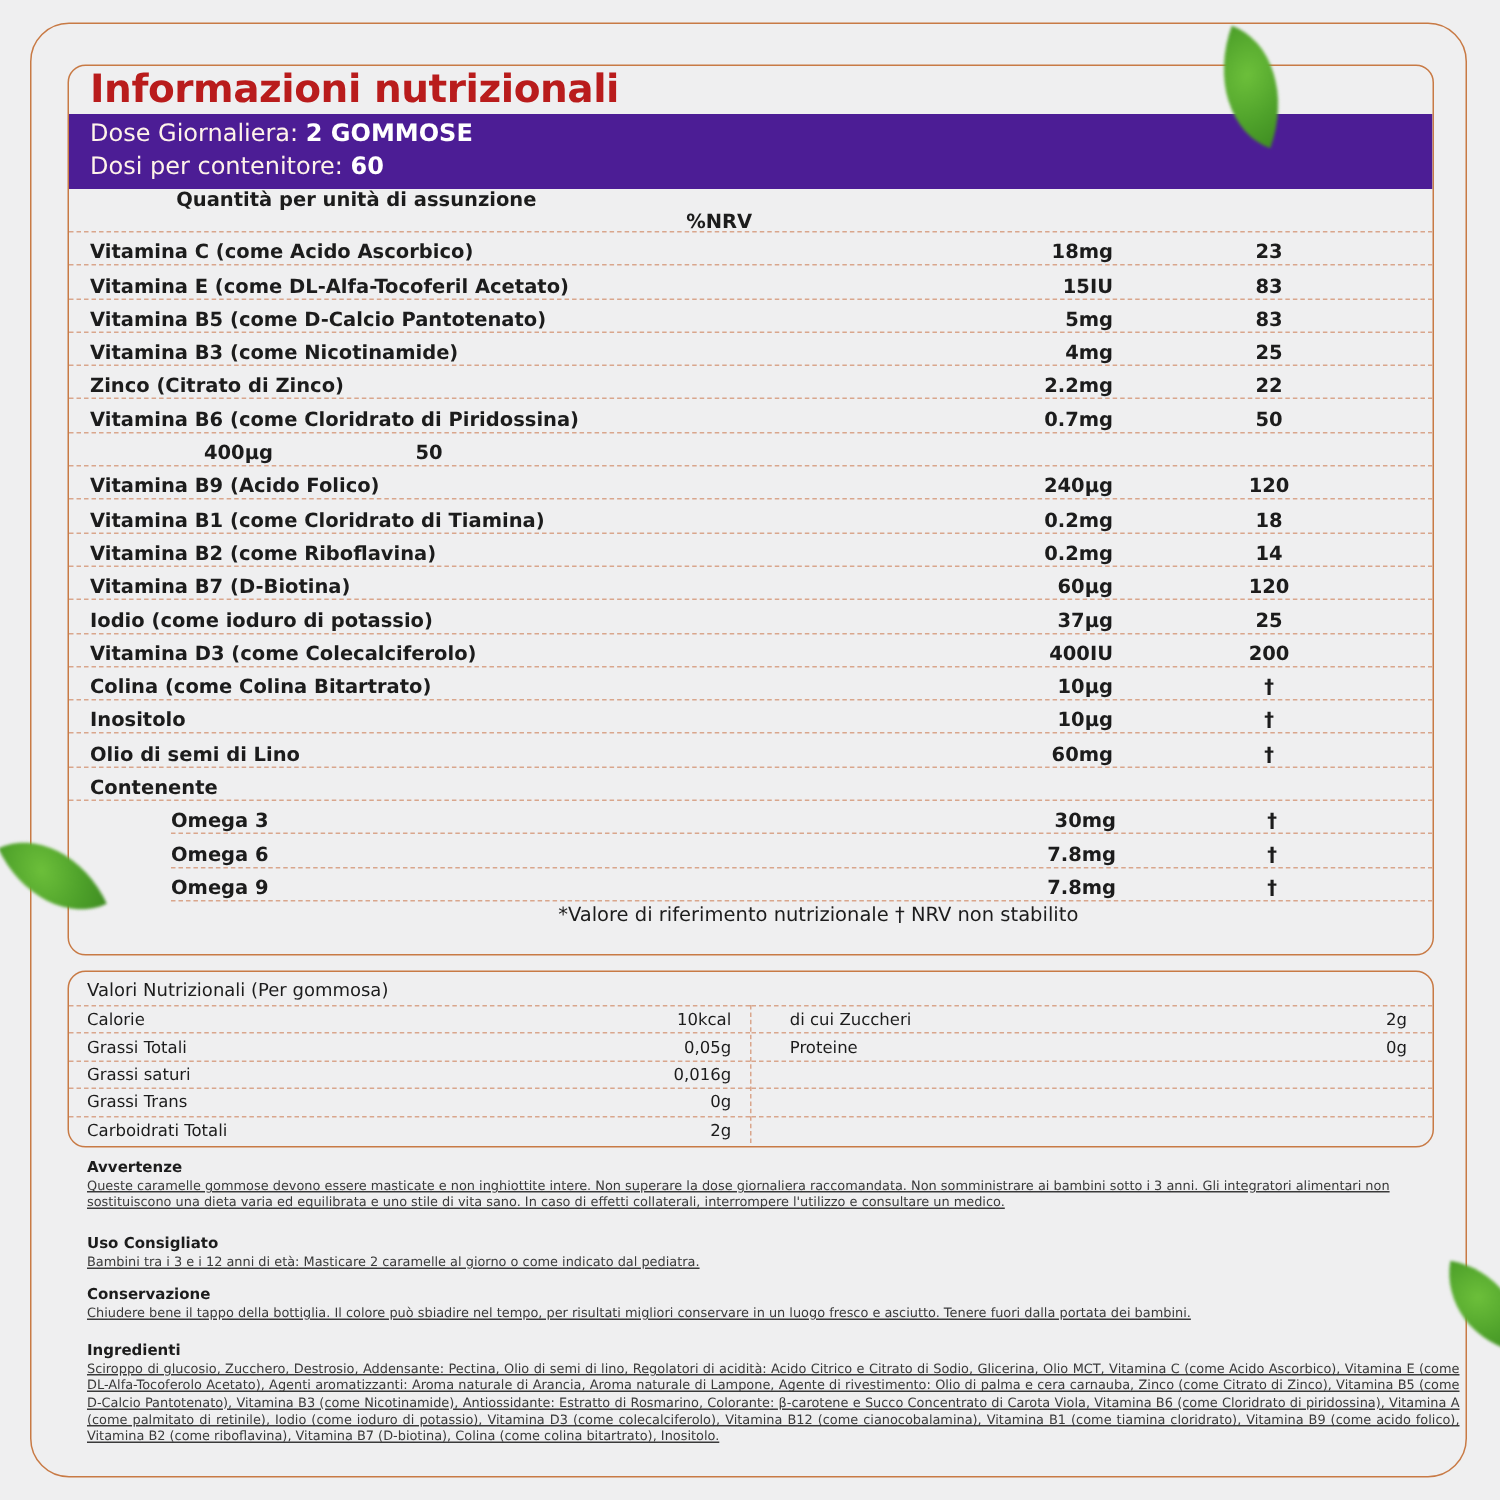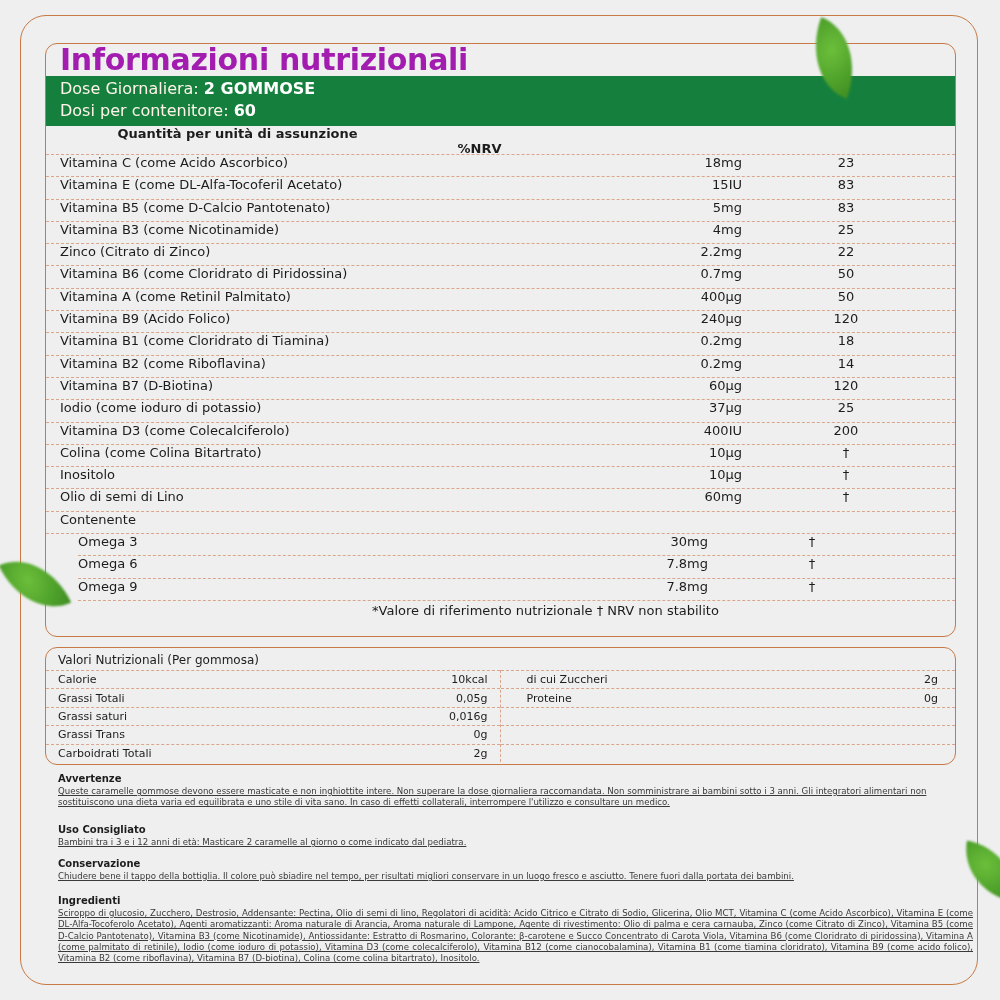--- a/index.html
+++ b/index.html
@@ -16,44 +16,44 @@
     }
     .panel {
       position: absolute; left: 45px; width: 911px;
       border: 1.5px solid #c87a45; border-radius: 12px;
       background: #efeff0;
       overflow: hidden;
     }
     .panel-main { top: 43px; height: 594px; }
     .title {
       height: 32px; padding-left: 14px;
-      font-size: 30px; font-weight: bold; line-height: 32px;
-      color: #a21caf; letter-spacing: -0.3px;
+      font-size: 26px; font-weight: bold; line-height: 32px;
+      color: #b91c1c; letter-spacing: -0.3px;
     }
     .dose-band {
-      background: #15803d; height: 50px; padding: 2px 14px;
+      background: #4c1d95; height: 50px; padding: 2px 14px;
       color: #fff3ea; font-size: 16px; line-height: 22px;
     }
     .dose-band b { color: #ffffff; }
     .head-row {
       display: flex; height: 29px; align-items: center; padding-left: 14px;
       font-size: 13px; font-weight: bold;
       border-bottom: 1.2px dashed #d9a68c;
       flex-direction: column;
     }
     .head-row .h-name { width: 780px; }
     .head-row .h-nrv { width: 100px; text-align: left; }
     .nrow {
-      display: flex; align-items: flex-start; height: 22.3px; padding-left: 14px;
-      font-size: 13px; border-bottom: 1.2px dashed #d9a68c;
+      display: flex; align-items: flex-end; height: 22.3px; padding-left: 14px;
+      font-size: 13px; border-bottom: 1.2px dashed #d9a68c; font-weight: bold;
     }
     .nrow .c-name { width: 560px; white-space: nowrap; }
     .nrow .c-amt { width: 122px; text-align: right; }
     .nrow .c-nrv { width: 200px; text-align: center; padding-left: 8px; }
-    .nrow.sub { margin-left: 32px; padding-left: 0; }
+    .nrow.sub { margin-left: 68px; padding-left: 0; }
     .nrow.sub .c-name-sub { width: 562px; }
     .footnote { text-align: center; font-size: 13px; line-height: 20px; padding-left: 90px; }
 
     .panel-nut { top: 647px; height: 118px; }
     .nut-title { height: 22px; padding-left: 12px; font-size: 12px; font-weight: normal; line-height: 24px; }
     .nut-grid { display: flex; }
     .nut-col { width: 455px; }
     .nut-col.left { border-right: 1.2px dashed #d9a68c; }
     .nut-row {
       display: flex; justify-content: space-between; align-items: center;
@@ -119,21 +119,20 @@
         <span class="c-name">Zinco (Citrato di Zinco)</span>
         <span class="c-amt">2.2mg</span>
         <span class="c-nrv">22</span>
       </div>
       <div class="nrow">
         <span class="c-name">Vitamina B6 (come Cloridrato di Piridossina)</span>
         <span class="c-amt">0.7mg</span>
         <span class="c-nrv">50</span>
       </div>
       <div class="nrow">
-        <span class="c-name">Vitamina A (come Retinil Palmitato)</span>
         <span class="c-amt">400µg</span>
         <span class="c-nrv">50</span>
       </div>
       <div class="nrow">
         <span class="c-name">Vitamina B9 (Acido Folico)</span>
         <span class="c-amt">240µg</span>
         <span class="c-nrv">120</span>
       </div>
       <div class="nrow">
         <span class="c-name">Vitamina B1 (come Cloridrato di Tiamina)</span>

